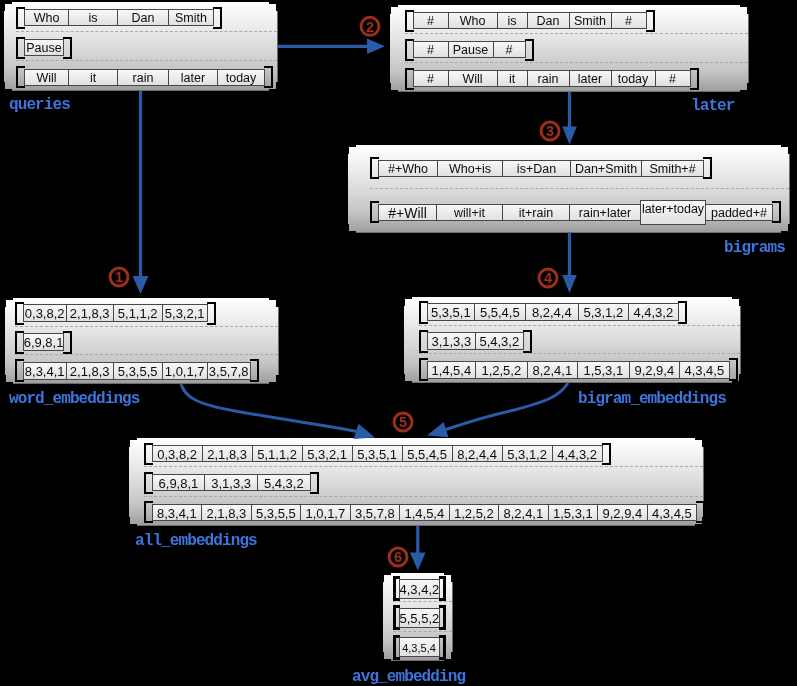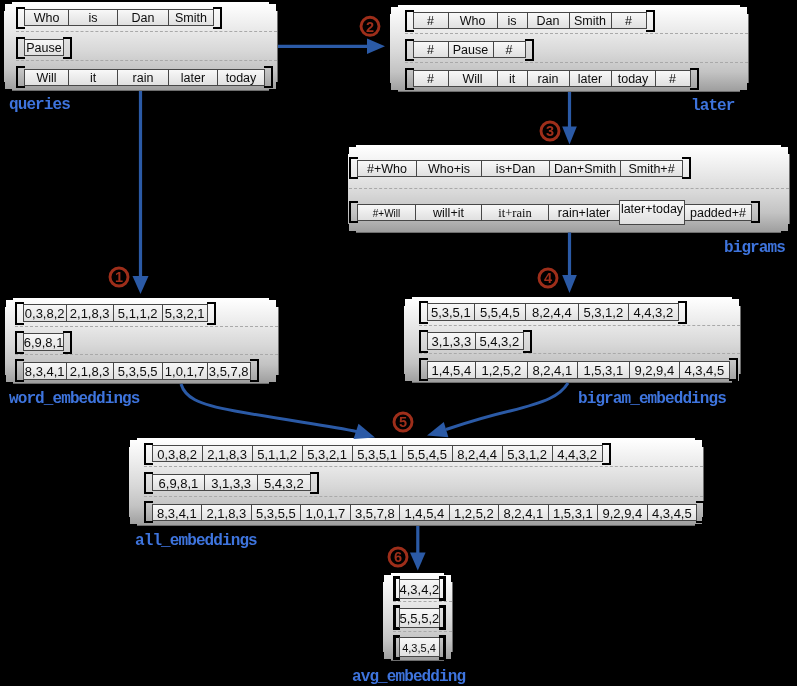--- a/index.html
+++ b/index.html
@@ -100,38 +100,38 @@
           <i class="br" style="height:22px;border-width:2.5px 2.5px 2.5px 0;width:9px"></i>
         </span>
       </div>
     </div>
   </div>
 <div class="box" style="left:346px;top:144px;width:444px;height:89px">
     <i class="tk tl"></i>
     <i class="tk tr"></i>
     <i class="tk bl2"></i>
     <i class="tk br2"></i>
-    <div class="bands" style="padding-left:1px">
+    <div class="bands" style="padding-left:22px">
       <div class="band">
         <span class="lst">
           <i class="bl" style="height:22px;border-width:2.5px 0 2.5px 2.5px;width:9px"></i>
           <span class="cell" style="width:60px;height:17px;line-height:17px;font-size:12.5px;">#+Who</span>
           <span class="cell" style="width:66px;height:17px;line-height:17px;font-size:12.5px;margin-left:-1px;">Who+is</span>
           <span class="cell" style="width:69px;height:17px;line-height:17px;font-size:12.5px;margin-left:-1px;">is+Dan</span>
           <span class="cell" style="width:72px;height:17px;line-height:17px;font-size:12.5px;margin-left:-1px;">Dan+Smith</span>
           <span class="cell" style="width:63px;height:17px;line-height:17px;font-size:12.5px;margin-left:-1px;">Smith+#</span>
           <i class="br" style="height:22px;border-width:2.5px 2.5px 2.5px 0;width:9px"></i>
         </span>
       </div>
       <div class="band">
         <span class="lst">
           <i class="bl" style="height:22px;border-width:2.5px 0 2.5px 2.5px;width:9px"></i>
-          <span class="cell" style="width:59px;height:17px;line-height:17px;font-size:10px;">#+Will</span>
+          <span class="cell" style="width:59px;height:17px;line-height:17px;font-size:14px;">#+Will</span>
           <span class="cell" style="width:67px;height:17px;line-height:17px;font-size:12.5px;margin-left:-1px;">will+it</span>
-          <span class="cell" style="width:68px;height:17px;line-height:17px;font-size:12.5px;margin-left:-1px;font-family:Liberation Serif, serif;">it+rain</span>
+          <span class="cell" style="width:68px;height:17px;line-height:17px;font-size:12.5px;margin-left:-1px;">it+rain</span>
           <span class="cell" style="width:72px;height:17px;line-height:17px;font-size:12.5px;margin-left:-1px;">rain+later</span>
           <span class="cell" style="width:66px;height:25px;line-height:17px;font-size:12.5px;margin-left:-1px;">later+today</span>
           <span class="cell" style="width:68px;height:17px;line-height:17px;font-size:12.5px;margin-left:-1px;">padded+#</span>
           <i class="br" style="height:22px;border-width:2.5px 2.5px 2.5px 0;width:9px"></i>
         </span>
       </div>
     </div>
   </div>
 <div class="box" style="left:3px;top:297px;width:275.5px;height:87px">
     <i class="tk tl"></i>

